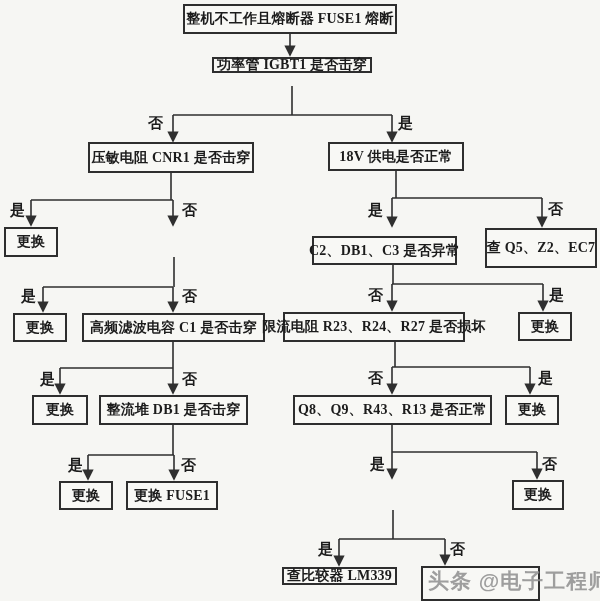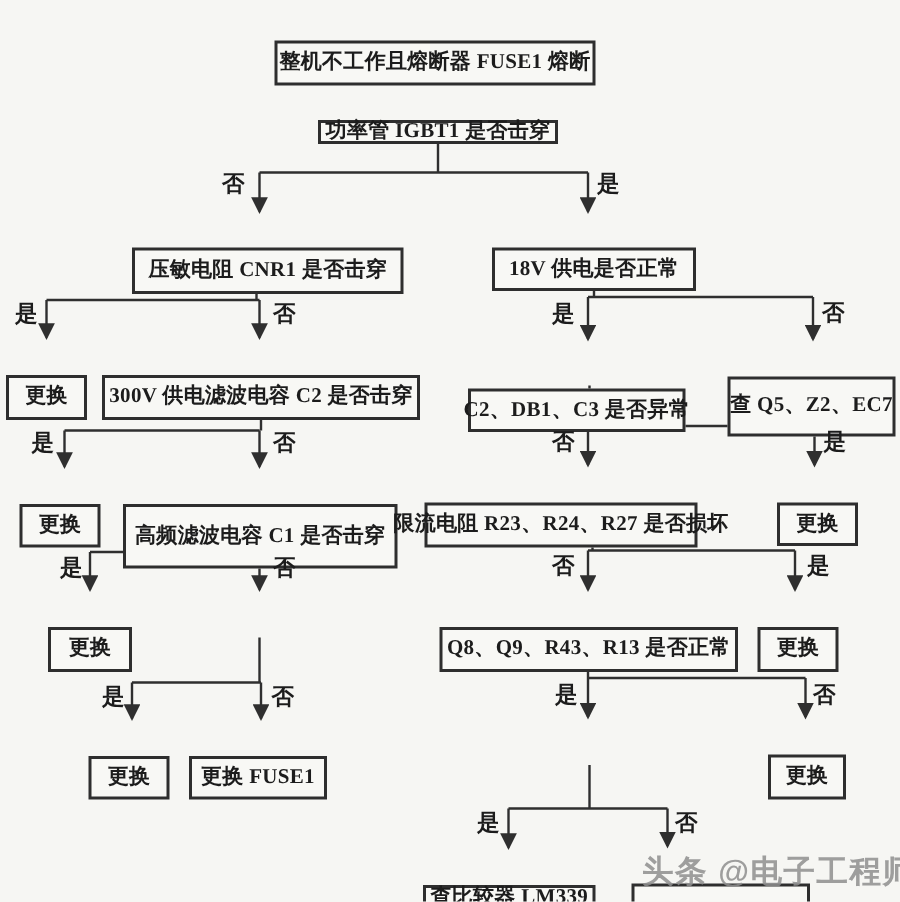--- a/index.html
+++ b/index.html
@@ -9,21 +9,21 @@
     font-family:"Liberation Serif","DejaVu Serif",serif;
     color:#1c1c1c;
   }
   #canvas{position:absolute;inset:0;width:600px;height:601px;}
   svg.connectors{position:absolute;left:0;top:0;z-index:1;}
   .node{
     position:absolute;z-index:2;box-sizing:border-box;
     border:2px solid #2e2e2e;background:#f8f8f5;
     display:flex;align-items:center;justify-content:center;
     font-size:14px;font-weight:600;white-space:nowrap;
-    letter-spacing:0.2px;line-height:1;margin-top:23px;
+    letter-spacing:0.2px;line-height:1;
   }
   .decision{
     position:absolute;z-index:2;font-size:15px;font-weight:600;
     line-height:1;color:#1c1c1c;
   }
   .watermark{
     position:absolute;z-index:3;font-size:21px;font-weight:700;
     color:#8f8f8f;letter-spacing:1px;white-space:nowrap;
     font-family:"Liberation Sans","DejaVu Sans",sans-serif;
     opacity:0.85;
@@ -77,49 +77,49 @@
     </g>
   </svg>
 
   <div class="node" style="left:183px;top:4px;width:214px;height:30px">整机不工作且熔断器 FUSE1 熔断</div>
 
   <div class="node" style="left:212px;top:57px;width:160px;height:16px">功率管 IGBT1 是否击穿</div>
 
   <span class="decision" style="left:148px;top:116px">否</span>
   <span class="decision" style="left:398px;top:116px">是</span>
 
-  <div class="node" style="left:88px;top:142px;width:181px;height:31px">压敏电阻 CNR1 是否击穿</div>
+  <div class="node" style="left:88px;top:142px;width:166px;height:31px">压敏电阻 CNR1 是否击穿</div>
   <div class="node" style="left:328px;top:142px;width:136px;height:29px">18V 供电是否正常</div>
 
   <span class="decision" style="left:10px;top:203px">是</span>
   <span class="decision" style="left:182px;top:203px">否</span>
   <span class="decision" style="left:368px;top:203px">是</span>
   <span class="decision" style="left:548px;top:202px">否</span>
 
   <div class="node" style="left:4px;top:227px;width:54px;height:30px">更换</div>
-  <div class="node" style="left:68px;top:227px;width:212px;height:30px">300V 供电滤波电容 C2 是否击穿</div>
   <div class="node" style="left:312px;top:236px;width:145px;height:29px">C2、DB1、C3 是否异常</div>
   <div class="node" style="left:485px;top:228px;width:112px;height:40px">查 Q5、Z2、EC7</div>
 
   <span class="decision" style="left:21px;top:289px">是</span>
   <span class="decision" style="left:182px;top:289px">否</span>
   <span class="decision" style="left:368px;top:288px">否</span>
   <span class="decision" style="left:549px;top:288px">是</span>
 
   <div class="node" style="left:13px;top:313px;width:54px;height:29px">更换</div>
-  <div class="node" style="left:82px;top:313px;width:183px;height:43px">高频滤波电容 C1 是否击穿</div>
+  <div class="node" style="left:82px;top:313px;width:183px;height:29px">高频滤波电容 C1 是否击穿</div>
   <div class="node" style="left:283px;top:312px;width:182px;height:30px">限流电阻 R23、R24、R27 是否损坏</div>
   <div class="node" style="left:518px;top:312px;width:54px;height:29px">更换</div>
 
   <span class="decision" style="left:40px;top:372px">是</span>
   <span class="decision" style="left:182px;top:372px">否</span>
   <span class="decision" style="left:368px;top:371px">否</span>
   <span class="decision" style="left:538px;top:371px">是</span>
 
   <div class="node" style="left:32px;top:395px;width:56px;height:30px">更换</div>
+  <div class="node" style="left:99px;top:395px;width:149px;height:30px">整流堆 DB1 是否击穿</div>
   <div class="node" style="left:293px;top:395px;width:199px;height:30px">Q8、Q9、R43、R13 是否正常</div>
   <div class="node" style="left:505px;top:395px;width:54px;height:30px">更换</div>
 
   <span class="decision" style="left:68px;top:458px">是</span>
   <span class="decision" style="left:181px;top:458px">否</span>
   <span class="decision" style="left:370px;top:457px">是</span>
   <span class="decision" style="left:542px;top:457px">否</span>
 
   <div class="node" style="left:59px;top:481px;width:54px;height:29px">更换</div>
   <div class="node" style="left:126px;top:481px;width:92px;height:29px">更换 FUSE1</div>

